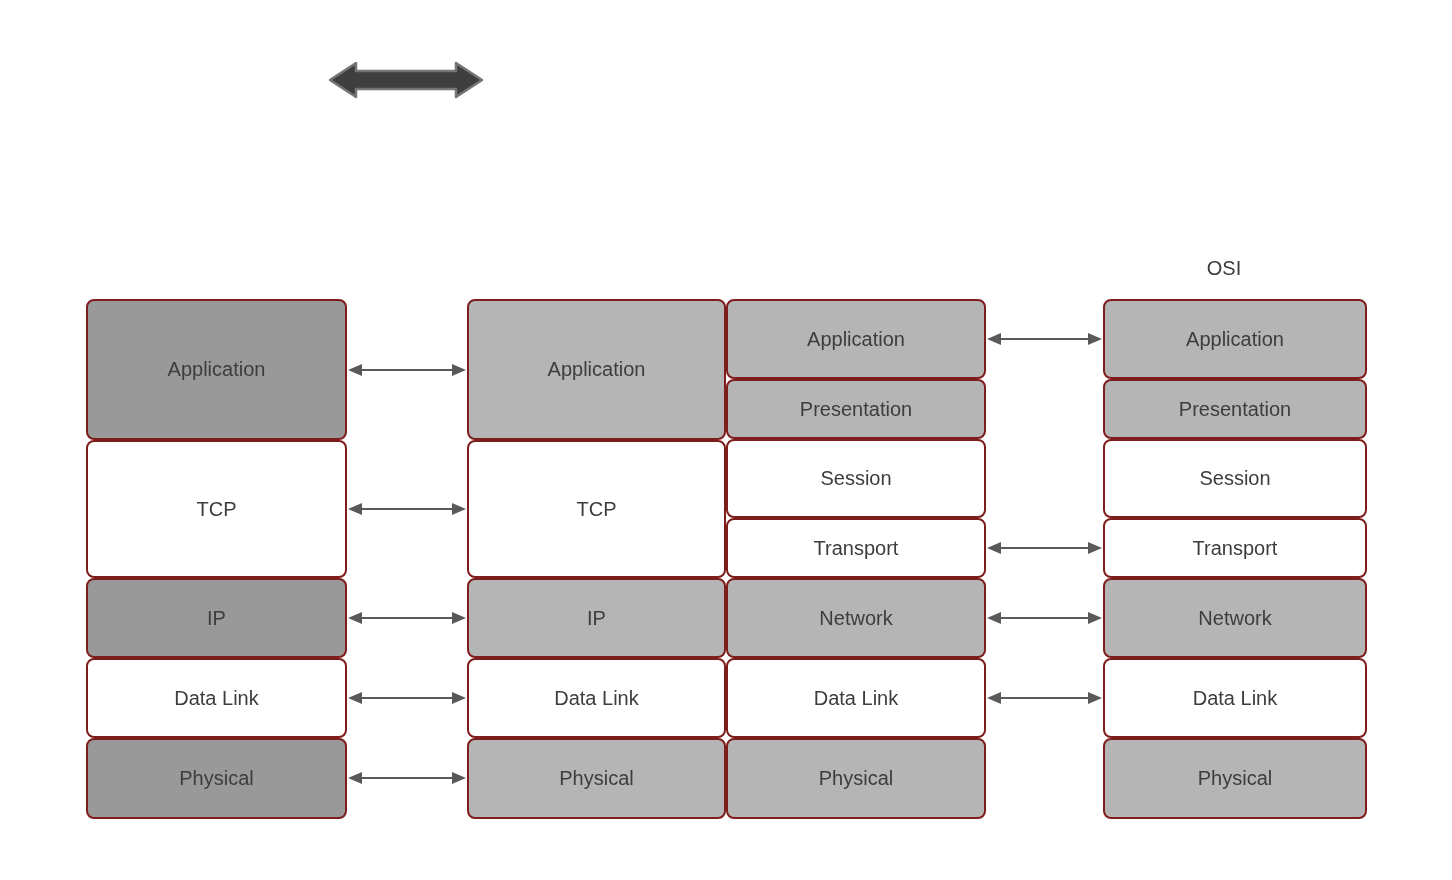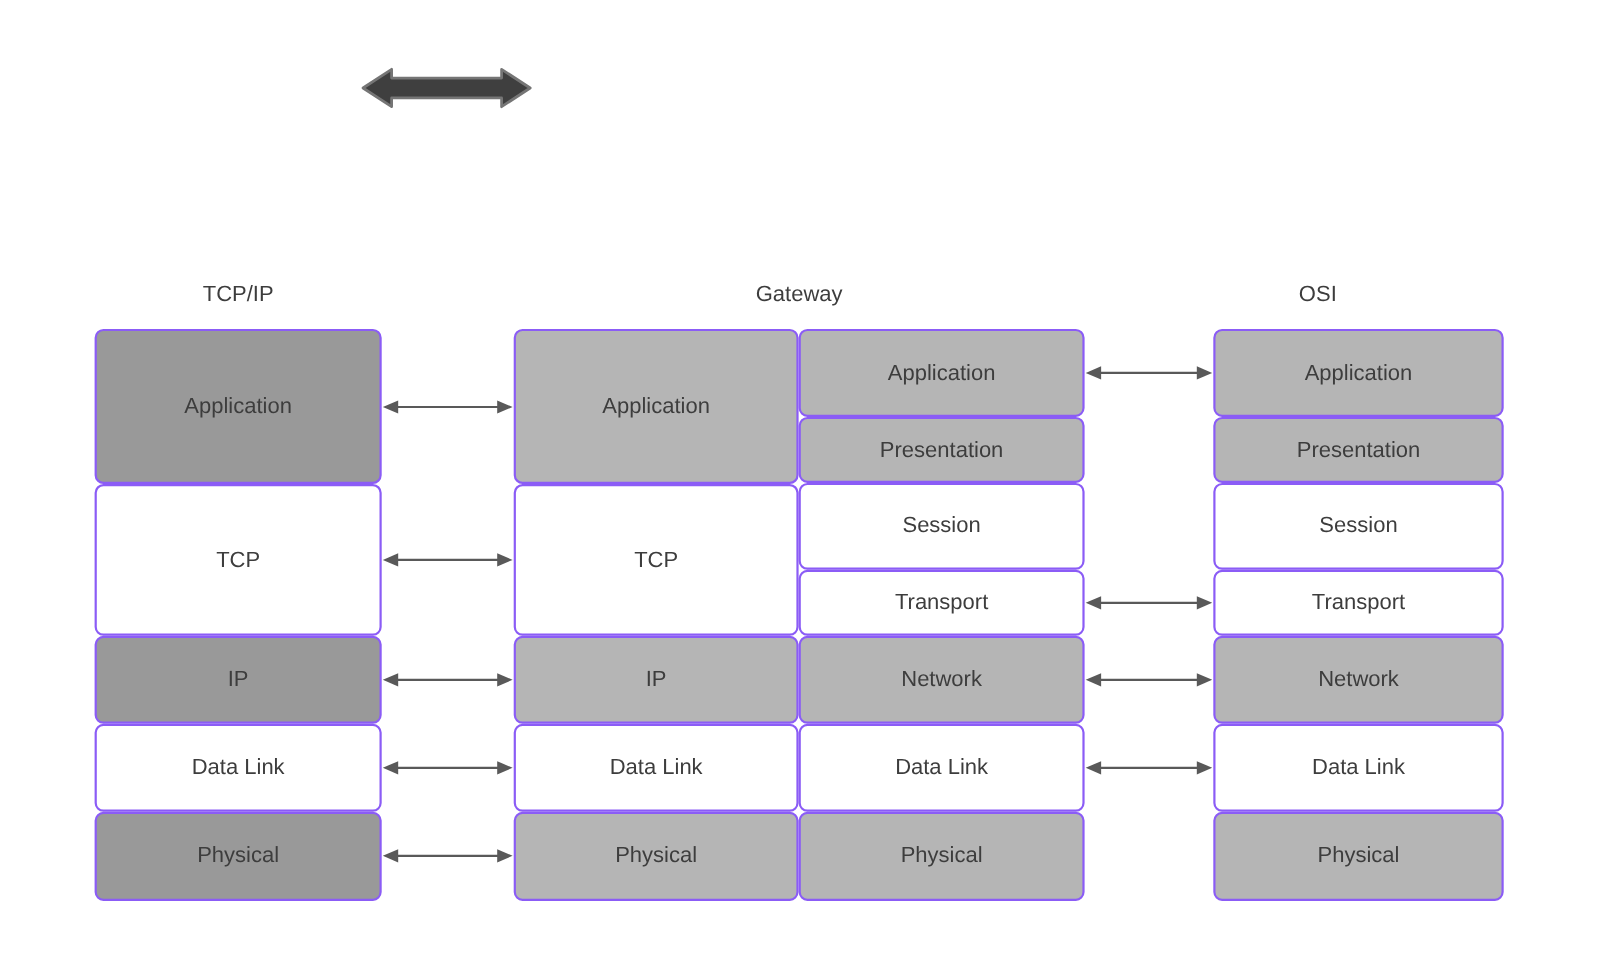--- a/index.html
+++ b/index.html
@@ -22,21 +22,21 @@
     color: #3d3d3d;
   }
   .stack {
     position: absolute;
     top: 299px;
     display: flex;
     flex-direction: column;
   }
   .layer {
     box-sizing: border-box;
-    border: 2px solid #8b5cf6;
+    border: 2px solid #7f1d1d;
     border-radius: 8px;
     display: flex;
     align-items: center;
     justify-content: center;
     font-size: 20px;
     color: #3d3d3d;
     text-align: center;
   }
   .shade-dark  { background: #999999; }
   .shade-light { background: #b5b5b5; }
@@ -45,23 +45,21 @@
 </style>
 </head>
 <body>
 
 <div class="canvas">
 
   <svg class="conn" style="left:327px;top:58px" width="158" height="44">
     <path d="M3,22 L29,5 L29,13 L129,13 L129,5 L155,22 L129,39 L129,31 L29,31 L29,39 Z" fill="#3f3f3f" stroke="#757575" stroke-width="2.5" stroke-linejoin="round"></path>
   </svg>
 
-  <div class="col-header" style="left:86px;width:261px">TCP/IP</div>
-  <div class="col-header" style="left:467px;width:519px">Gateway</div>
-  <div class="col-header" style="left:1066px;width:264px">OSI</div>
+  <div class="col-header" style="left:1092px;width:264px">OSI</div>
 
   <div class="stack" style="left:86px;width:261px">
     <div class="layer shade-dark" style="height:141px">Application</div>
     <div class="layer shade-white" style="height:138px">TCP</div>
     <div class="layer shade-dark" style="height:80px">IP</div>
     <div class="layer shade-white" style="height:80px">Data Link</div>
     <div class="layer shade-dark" style="height:81px">Physical</div>
   </div>
 
   <div class="stack" style="left:467px;width:259px">

